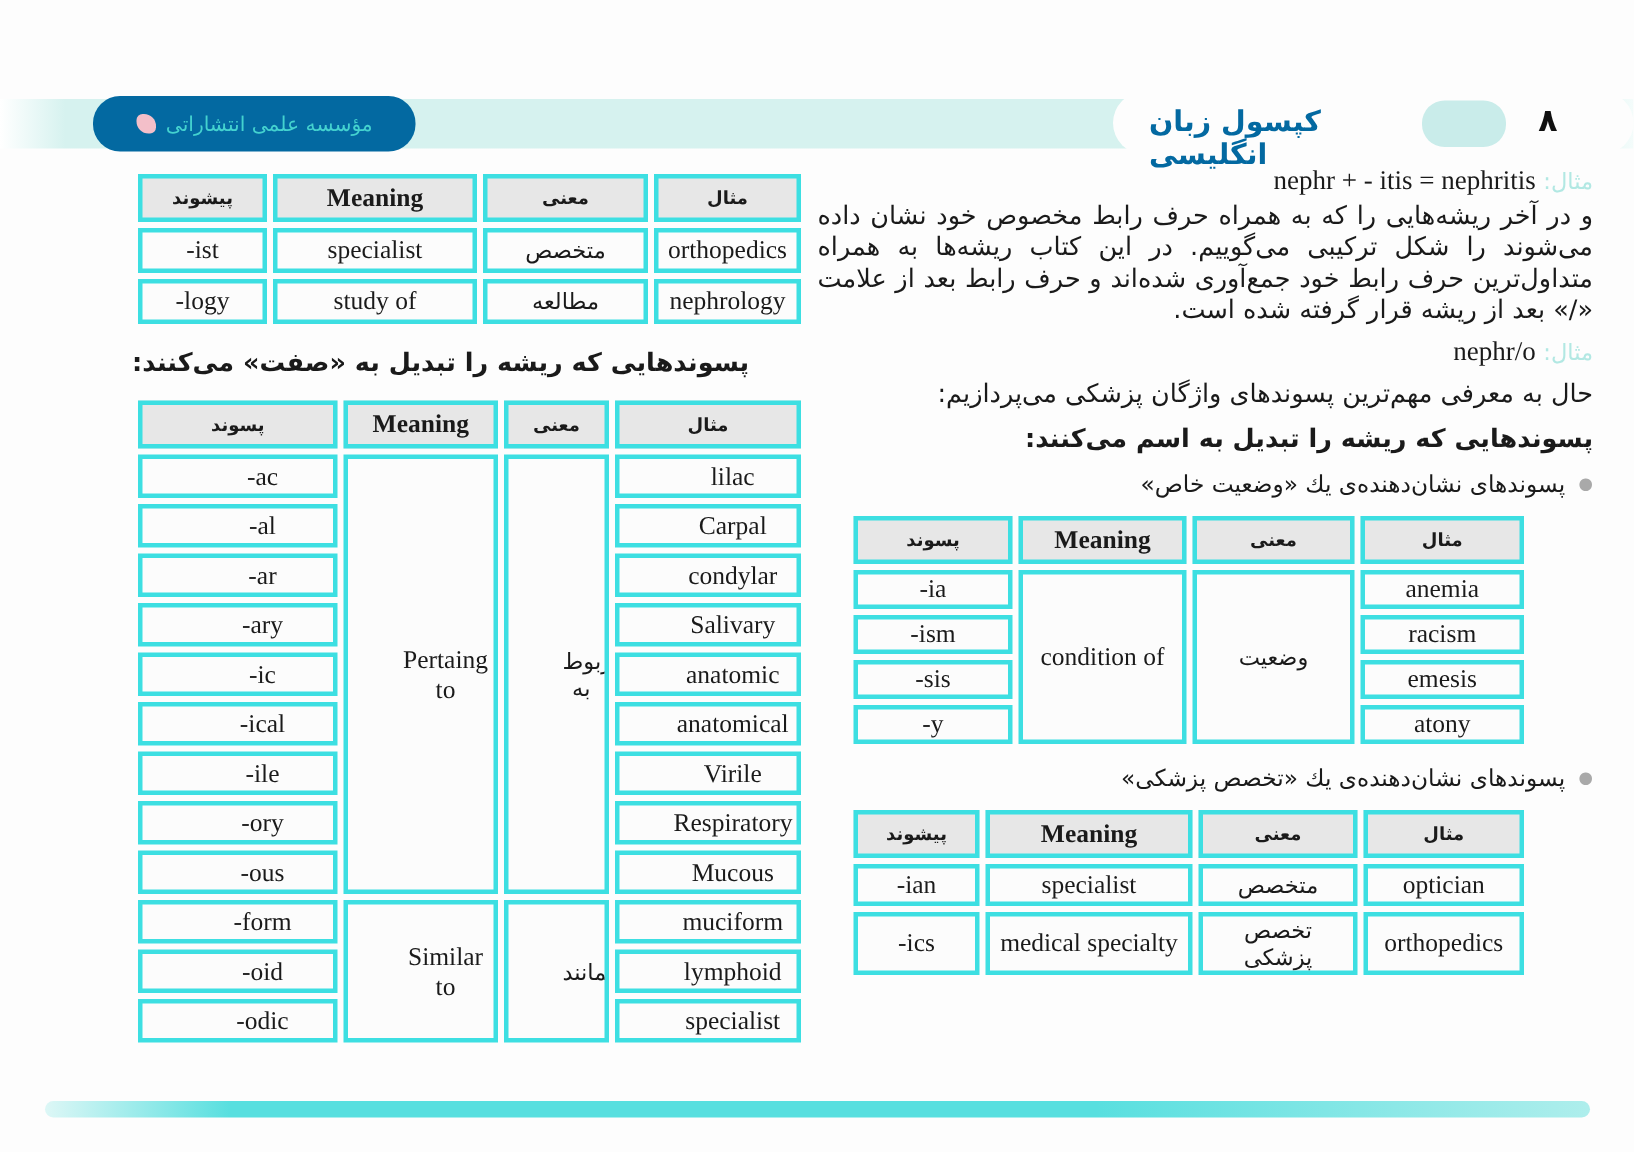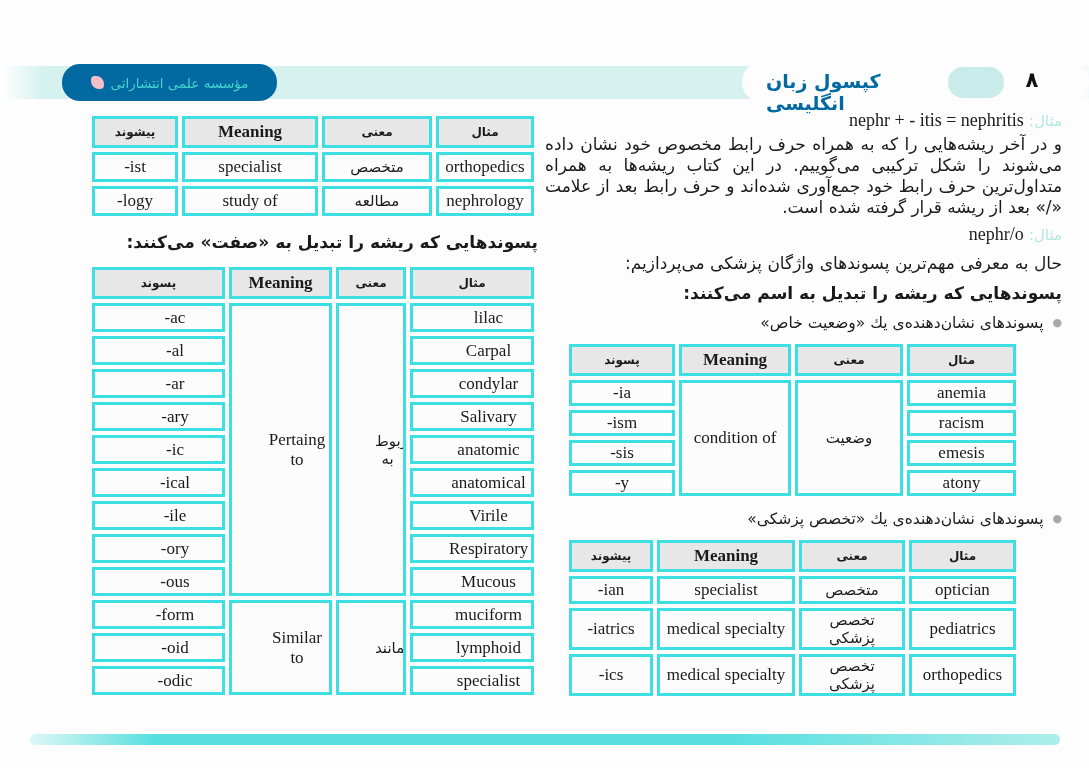--- a/index.html
+++ b/index.html
@@ -59,21 +59,21 @@
 
   
   .example-line{height:28px;line-height:28px;font-size:16px;}
   .example-label{color:var(--label);font-size:15px;}
   .example-value{font-size:18px;direction:ltr;unicode-bidi:embed;display:inline-block;padding-left:2px;margin-left:44px;}
   .para{margin:0 0 2px 0;font-size:17px;line-height:21px;text-align:justify;text-align-last:right;}
   .text-line{height:30px;line-height:30px;font-size:17px;}
   .bold-line{height:30px;line-height:30px;font-size:17px;font-weight:bold;}
   .bullet-line{height:26px;line-height:26px;font-size:15.5px;margin:2px 0;}
   .bullet{color:#a9a9a9;font-size:11px;vertical-align:2px;padding-left:4px;}
-  .adj-heading{margin:9px 0 8px 0;text-align:right;font-weight:bold;font-size:17px;direction:rtl;height:26px;line-height:26px;}
+  .adj-heading{margin:9px 0 8px 0;text-align:left;font-weight:bold;font-size:17px;direction:rtl;height:26px;line-height:26px;}
 </style>
 </head>
 <body>
 
 <div class="band"></div>
 <div class="pub-pill">
   <span class="pub-logo"></span>
   <span class="pub-text">مؤسسه علمی انتشاراتی</span>
 </div>
 <div class="title-plate"></div>
@@ -260,26 +260,20 @@
       <th>معنی</th>
       <th>مثال</th>
     </tr>
     <tr>
       <td class="en">-ian</td>
       <td class="en">specialist</td>
       <td>متخصص</td>
       <td class="en">optician</td>
     </tr>
     <tr>
-      <td class="en">-iatrics</td>
-      <td class="en">medical specialty</td>
-      <td>تخصص پزشکی</td>
-      <td class="en">pediatrics</td>
-    </tr>
-    <tr>
       <td class="en">-ics</td>
       <td class="en">medical specialty</td>
       <td>تخصص پزشکی</td>
       <td class="en">orthopedics</td>
     </tr>
   </tbody>
     </table>
 </div>
 
 <div class="footer-band"></div>

